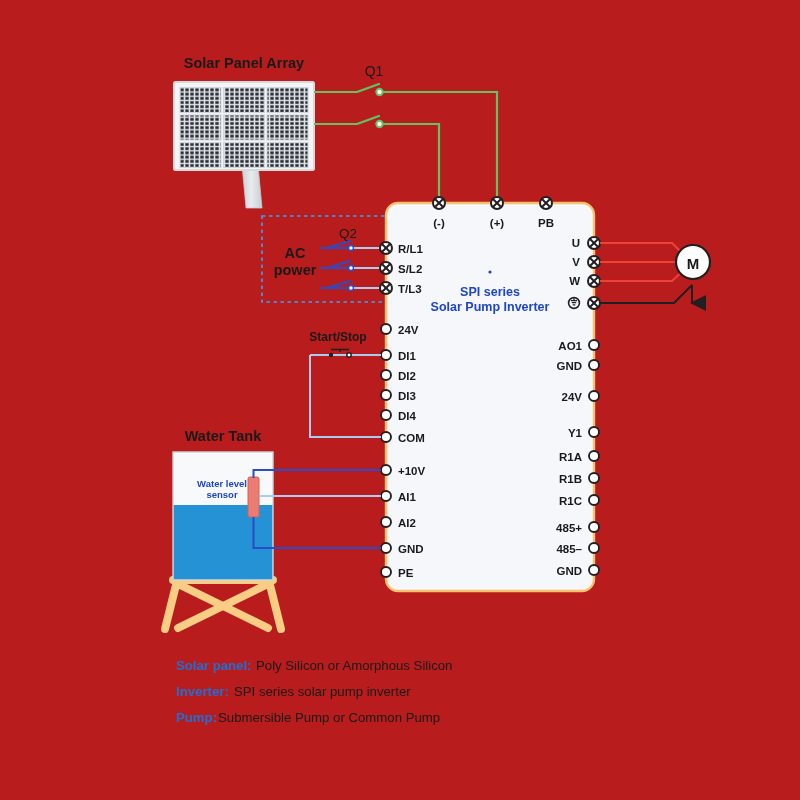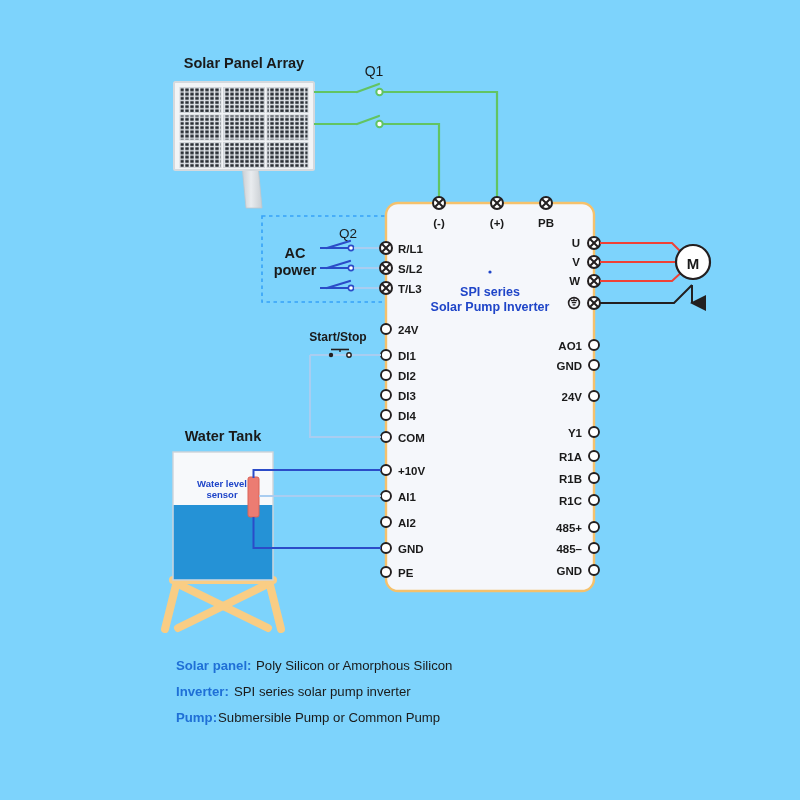--- a/index.html
+++ b/index.html
@@ -1,17 +1,17 @@
 <!DOCTYPE html>
 <html><head>
 <meta charset="utf-8">
 <style>
   html,body{margin:0;padding:0;background:#ffffff;}
   body{width:800px;height:800px;font-family:"Liberation Sans",sans-serif;overflow:hidden;}
-  #stage{position:relative;width:800px;height:800px;background:#7dd3fc;}
+  #stage{position:relative;width:800px;height:800px;background:#b91c1c;}
   svg{display:block;}
   .lbl{font-family:"Liberation Sans",sans-serif;}
 </style>
 </head>
 <body>
 
 <div id="stage">
   <svg width="800" height="800" viewBox="0 0 800 800">
     <defs>
       <pattern id="cellgrid" width="5" height="4.2" patternUnits="userSpaceOnUse">

